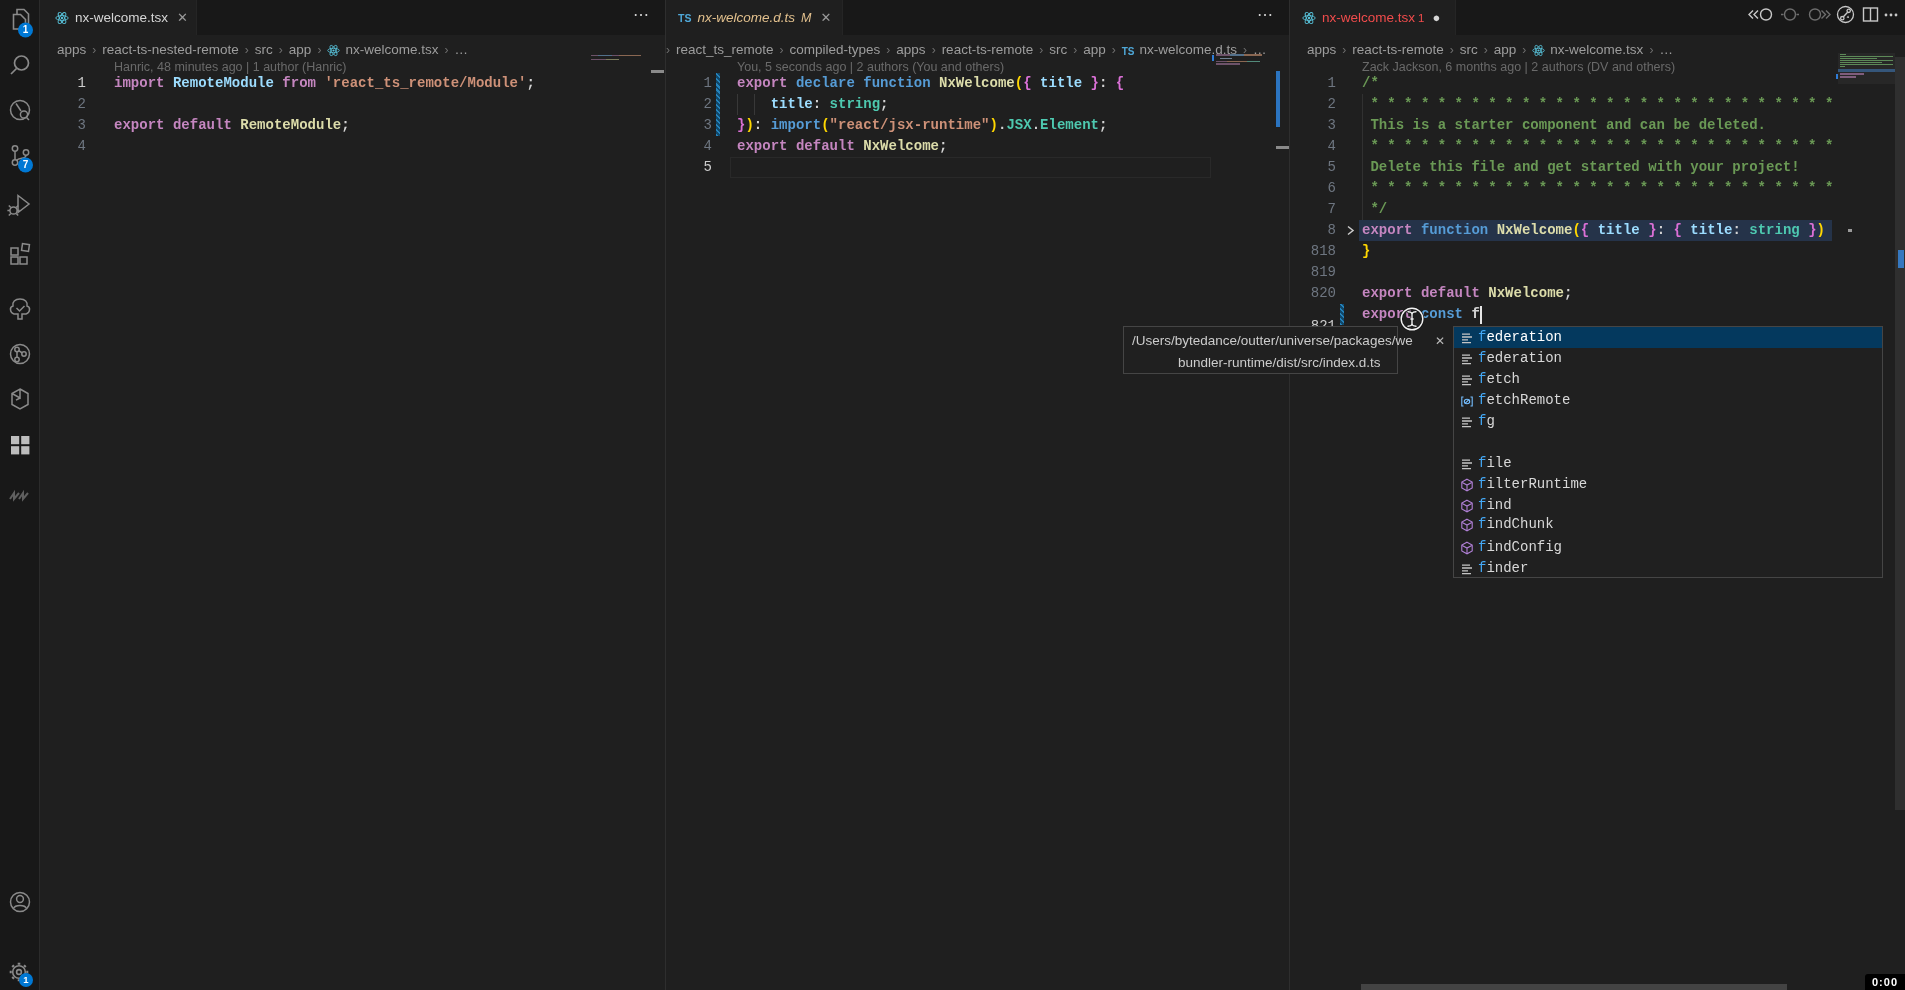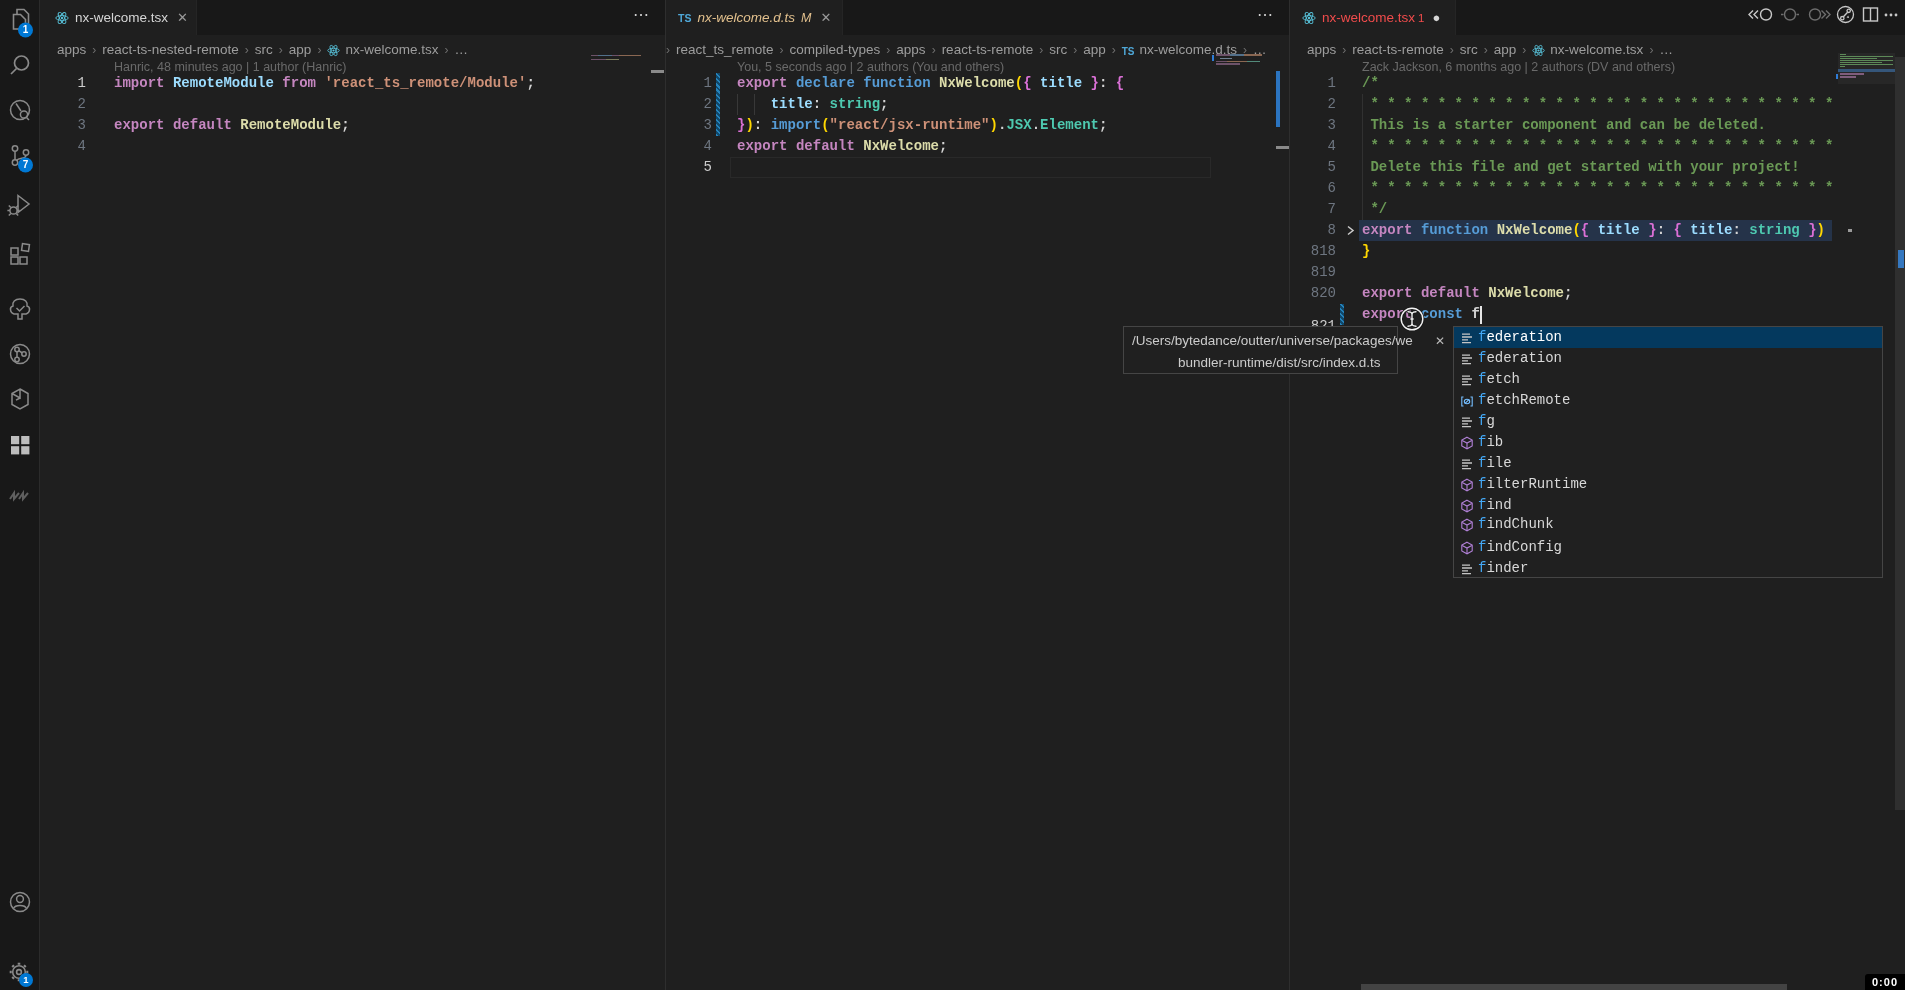--- a/index.html
+++ b/index.html
@@ -336,29 +336,20 @@
           </g>
         </svg></span>
       <span class="lbl"><span class="hl">f</span>etchRemote</span>
     </div>
   <div class="srow" style="top:84px;">
       <span class="ic"><svg width="14" height="14" fill="none">
           <path d="M2 3.2 h8 M2 6 h10 M2 8.8 h6 M2 11.6 h9" stroke="#c5c5c5" stroke-width="1.3"></path>
         </svg></span>
       <span class="lbl"><span class="hl">f</span>g</span>
     </div>
-  <div class="srow" style="top:105px;">
-      <span class="ic"><svg width="14" height="14" fill="none">
-          <g stroke="#B180D7" stroke-width="1.1">
-            <path d="M7 1.2 L12.2 4.1 V9.9 L7 12.8 L1.8 9.9 V4.1 Z"></path>
-            <path d="M2.2 4.4 L7 7 L11.8 4.4 M7 7 V12.4"></path>
-          </g>
-        </svg></span>
-      <span class="lbl"><span class="hl">f</span>ib</span>
-    </div>
   <div class="srow" style="top:126px;">
       <span class="ic"><svg width="14" height="14" fill="none">
           <path d="M2 3.2 h8 M2 6 h10 M2 8.8 h6 M2 11.6 h9" stroke="#c5c5c5" stroke-width="1.3"></path>
         </svg></span>
       <span class="lbl"><span class="hl">f</span>ile</span>
     </div>
   <div class="srow" style="top:147px;">
       <span class="ic"><svg width="14" height="14" fill="none">
           <g stroke="#B180D7" stroke-width="1.1">
             <path d="M7 1.2 L12.2 4.1 V9.9 L7 12.8 L1.8 9.9 V4.1 Z"></path>

